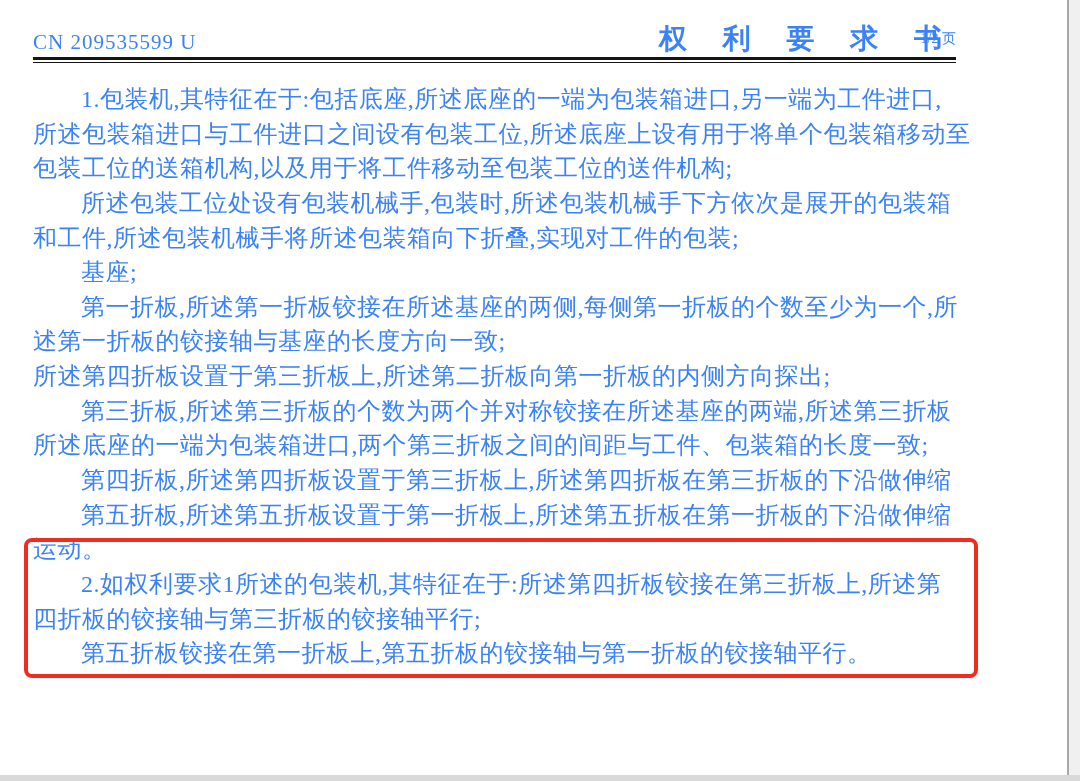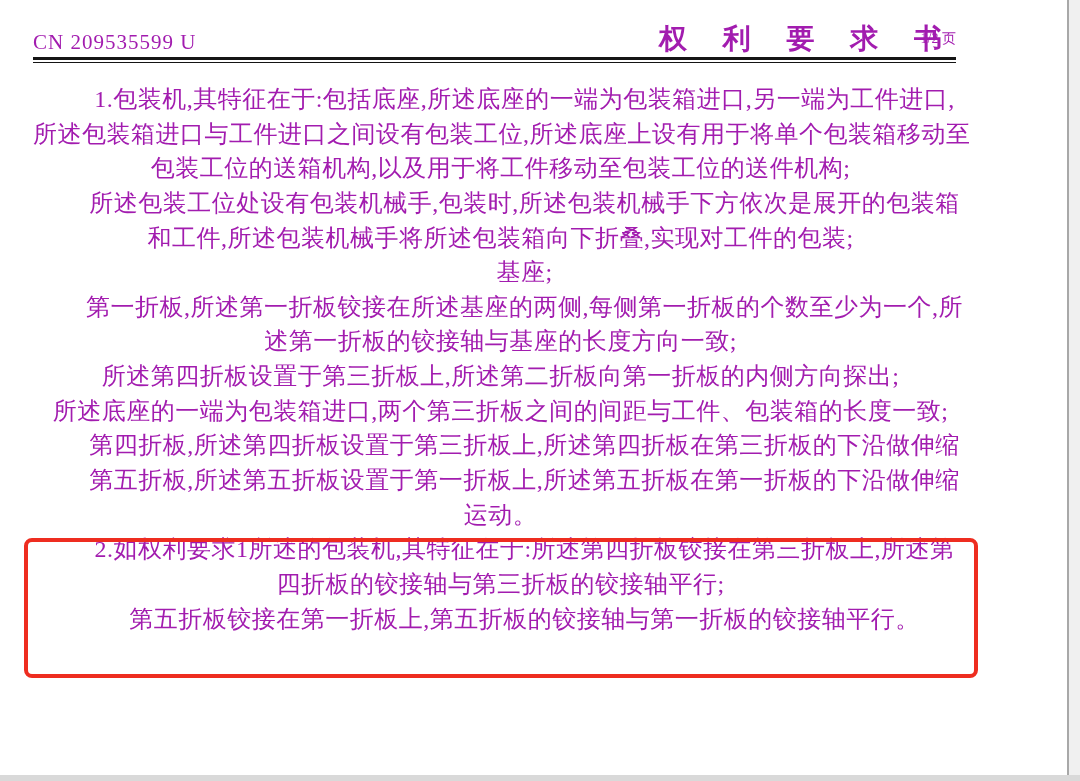--- a/index.html
+++ b/index.html
@@ -3,21 +3,21 @@
 <meta charset="utf-8">
 <style>
   html, body { margin: 0; padding: 0; background: #ffffff; }
   #canvas {
     position: relative;
     width: 1080px;
     height: 781px;
     background: #ffffff;
     overflow: hidden;
     font-family: "Liberation Serif", "DejaVu Serif", serif;
-    color: #a21caf;
+    color: #3b82f6;
   }
   
   .doc-number {
     position: absolute;
     left: 33px; top: 30px;
     font-size: 21px;
     letter-spacing: 1px;
     white-space: pre;
   }
   .header-title {
@@ -44,21 +44,20 @@
     height: 2px;
     border-top: 3px solid #151515;
     border-bottom: 1px solid #151515;
     background: #ffffff;
   }
   
   .claims-text {
     position: absolute;
     left: 33px; top: 82px;
     width: 935px;
-    text-align: center;
   }
   .claims-line {
     height: 34.65px;
     line-height: 34.65px;
     font-size: 24px;
     white-space: nowrap;
     letter-spacing: 0.5px;
   }
   .claims-line.indent { padding-left: 48px; }
   
@@ -102,20 +101,21 @@
   <div class="claims-text">
       <div class="claims-line indent">1.包装机,其特征在于:包括底座,所述底座的一端为包装箱进口,另一端为工件进口,</div>
       <div class="claims-line">所述包装箱进口与工件进口之间设有包装工位,所述底座上设有用于将单个包装箱移动至</div>
       <div class="claims-line">包装工位的送箱机构,以及用于将工件移动至包装工位的送件机构;</div>
       <div class="claims-line indent">所述包装工位处设有包装机械手,包装时,所述包装机械手下方依次是展开的包装箱</div>
       <div class="claims-line">和工件,所述包装机械手将所述包装箱向下折叠,实现对工件的包装;</div>
       <div class="claims-line indent">基座;</div>
       <div class="claims-line indent">第一折板,所述第一折板铰接在所述基座的两侧,每侧第一折板的个数至少为一个,所</div>
       <div class="claims-line">述第一折板的铰接轴与基座的长度方向一致;</div>
       <div class="claims-line">所述第四折板设置于第三折板上,所述第二折板向第一折板的内侧方向探出;</div>
+      <div class="claims-line indent">第三折板,所述第三折板的个数为两个并对称铰接在所述基座的两端,所述第三折板</div>
       <div class="claims-line">所述底座的一端为包装箱进口,两个第三折板之间的间距与工件、包装箱的长度一致;</div>
       <div class="claims-line indent">第四折板,所述第四折板设置于第三折板上,所述第四折板在第三折板的下沿做伸缩</div>
       <div class="claims-line indent">第五折板,所述第五折板设置于第一折板上,所述第五折板在第一折板的下沿做伸缩</div>
       <div class="claims-line">运动。</div>
       <div class="claims-line indent">2.如权利要求1所述的包装机,其特征在于:所述第四折板铰接在第三折板上,所述第</div>
       <div class="claims-line">四折板的铰接轴与第三折板的铰接轴平行;</div>
       <div class="claims-line indent">第五折板铰接在第一折板上,第五折板的铰接轴与第一折板的铰接轴平行。</div>
     </div>
 
   <div class="highlight-box" style="border-color: rgb(238, 45, 32);"></div>

